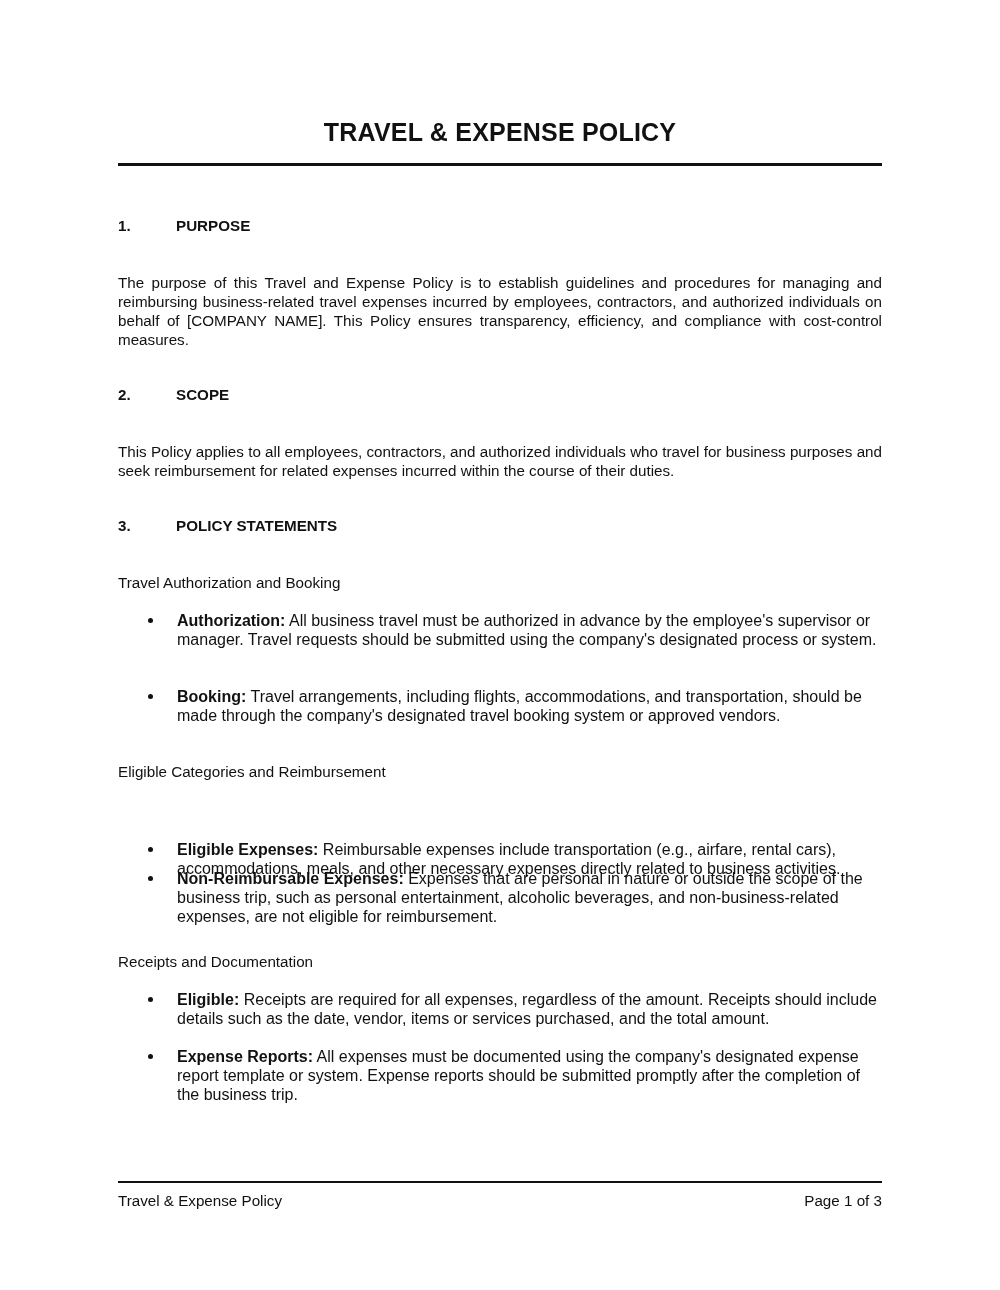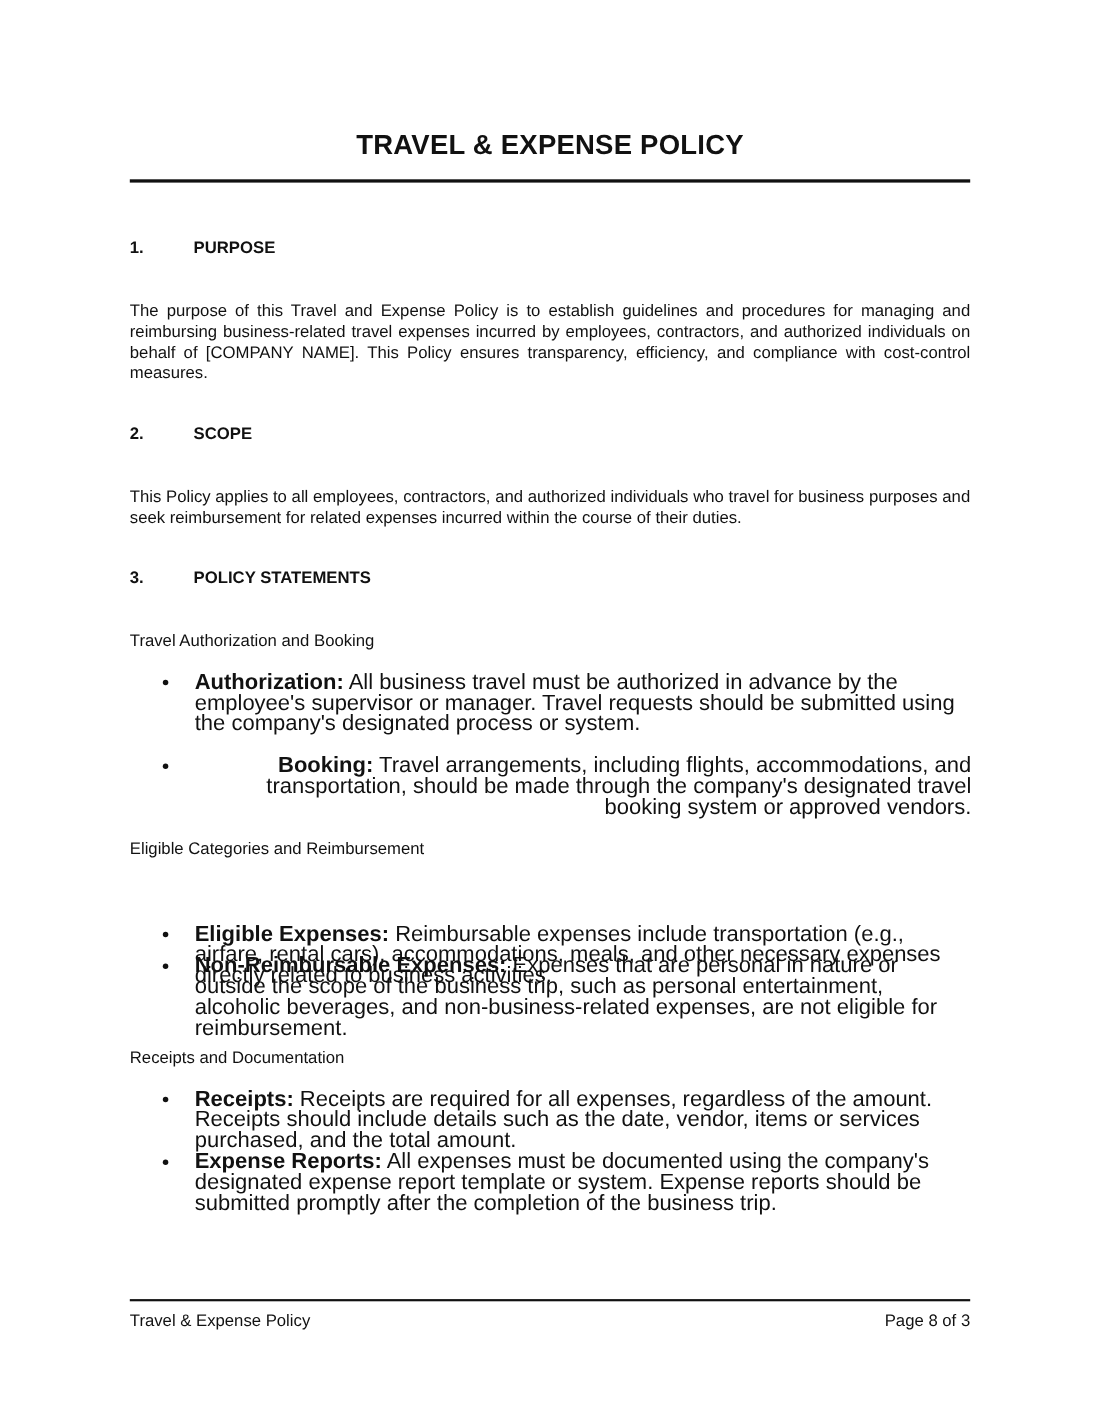--- a/index.html
+++ b/index.html
@@ -61,21 +61,21 @@
       margin: 0;
     }
     .sub-heading {
       font-weight: normal;
       margin: 0;
     }
     .bullet {
       position: absolute;
       left: 0;
       width: 764px;
-      font-size: 20px;
+      font-size: 16px;
       line-height: 19px;
     }
     .bullet .dot {
       position: absolute;
       left: 27px;
       top: 0;
       width: 20px;
     }
     .bullet .dot::before {
       content: "";
@@ -148,21 +148,21 @@
 
   <div class="block" style="top:573px;">
     <p class="sub-heading">Travel Authorization and Booking</p>
   </div>
   <div class="bullet" style="top:611px;">
     <span class="dot"></span>
     <div class="btext">
       <span class="blabel">Authorization:</span><span> All business travel must be authorized in advance by the employee's supervisor or manager. Travel requests should be submitted using the company's designated process or system.</span>
     </div>
   </div>
-  <div class="bullet" style="top:687px;text-align:right;">
+  <div class="bullet" style="top:687px;">
     <span class="dot"></span>
     <div class="btext">
       <span class="blabel">Booking:</span><span> Travel arrangements, including flights, accommodations, and transportation, should be made through the company's designated travel booking system or approved vendors.</span>
     </div>
   </div>
 
   <div class="block" style="top:762px;">
     <p class="sub-heading">Eligible Categories and Reimbursement</p>
   </div>
   <div class="bullet" style="top:801px;margin-top:39px;">
@@ -177,27 +177,27 @@
       <span class="blabel">Non-Reimbursable Expenses:</span><span> Expenses that are personal in nature or outside the scope of the business trip, such as personal entertainment, alcoholic beverages, and non-business-related expenses, are not eligible for reimbursement.</span>
     </div>
   </div>
 
   <div class="block" style="top:952px;">
     <p class="sub-heading">Receipts and Documentation</p>
   </div>
   <div class="bullet" style="top:990px;">
     <span class="dot"></span>
     <div class="btext">
-      <span class="blabel">Receipts:</span><span> Receipts are required for all expenses, regardless of the amount. Receipts should include details such as the date, vendor, items or services purchased, and the total amount.</span>
+      <span class="blabel">Eligible:</span><span> Receipts are required for all expenses, regardless of the amount. Receipts should include details such as the date, vendor, items or services purchased, and the total amount.</span>
     </div>
   </div>
   <div class="bullet" style="top:1047px;">
     <span class="dot"></span>
     <div class="btext">
       <span class="blabel">Expense Reports:</span><span> All expenses must be documented using the company's designated expense report template or system. Expense reports should be submitted promptly after the completion of the business trip.</span>
     </div>
   </div>
 
   <div class="footer-rule"></div>
   <div class="footer-left">Travel &amp; Expense Policy</div>
-  <div class="footer-right">Page 8 of 3</div>
+  <div class="footer-right">Page 1 of 3</div>
 
 </div>
 
 </body></html>

